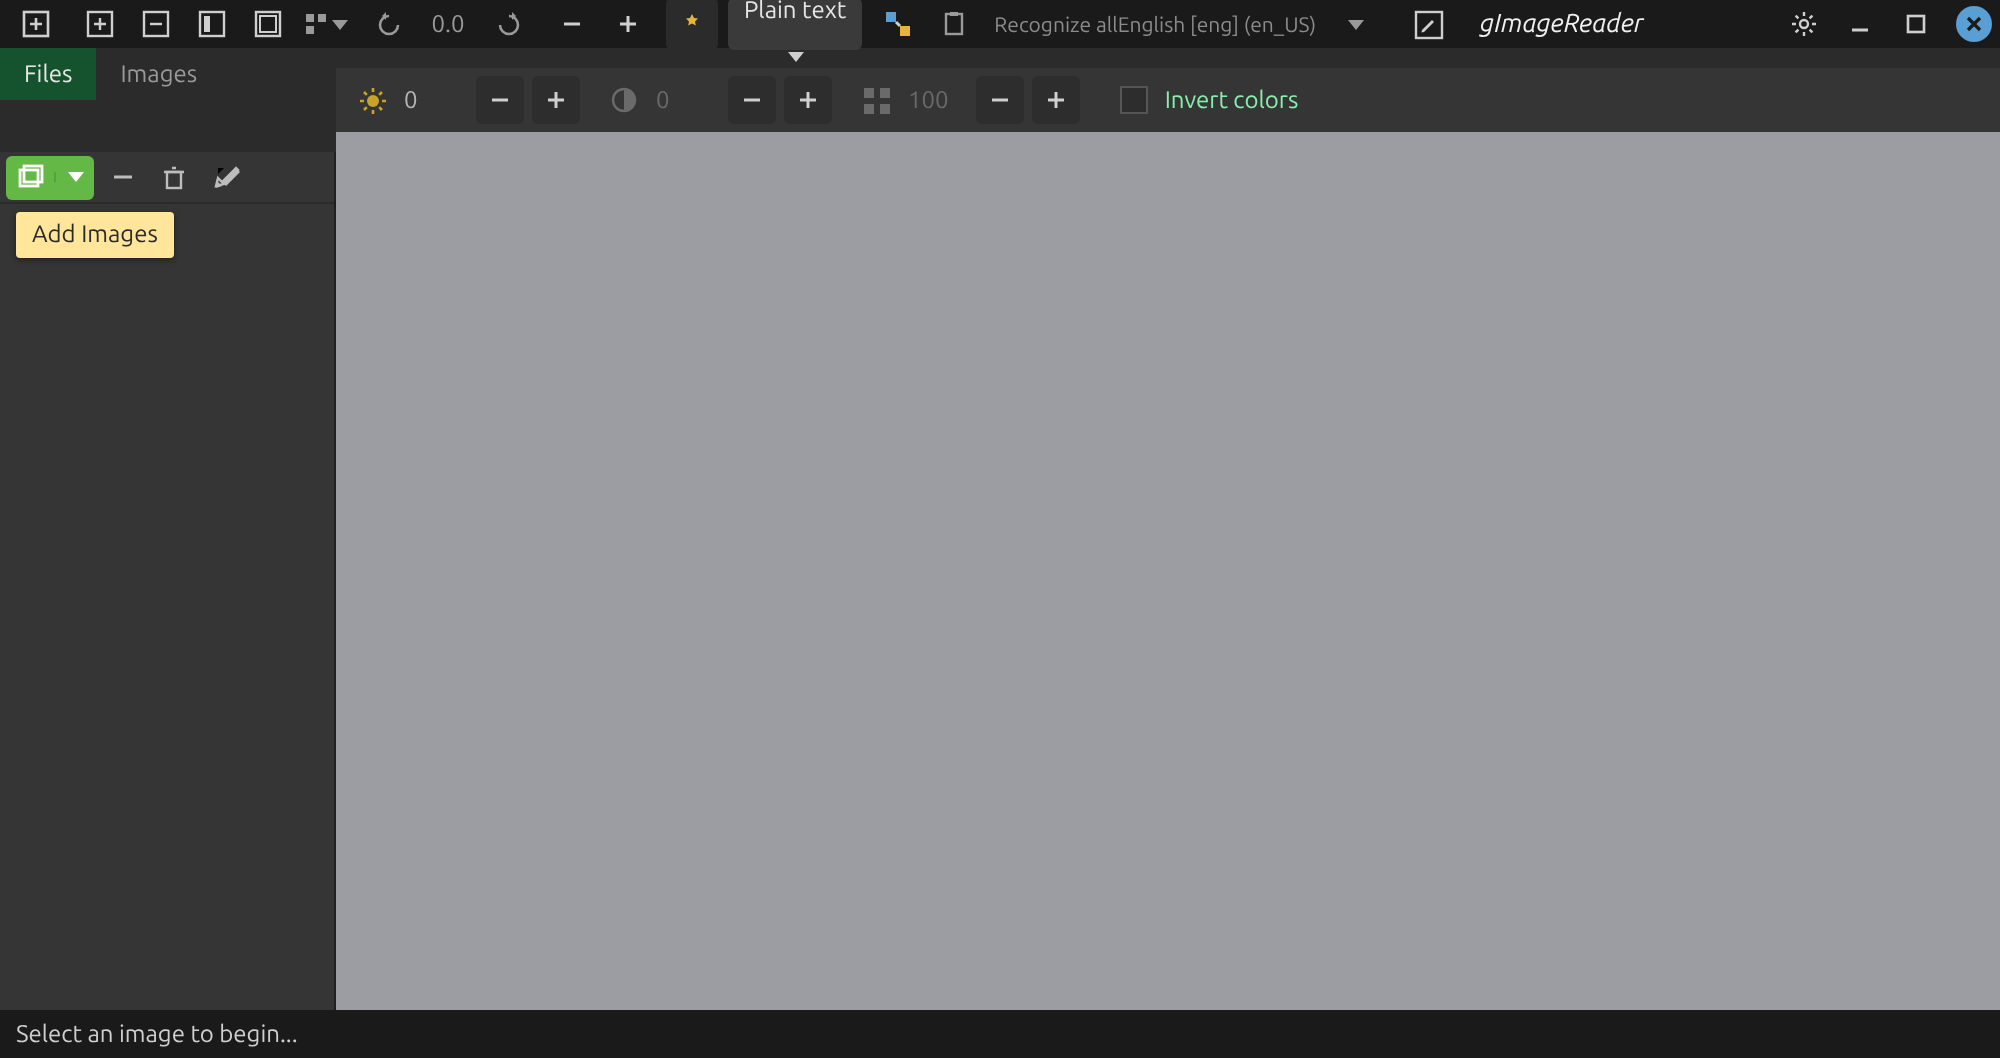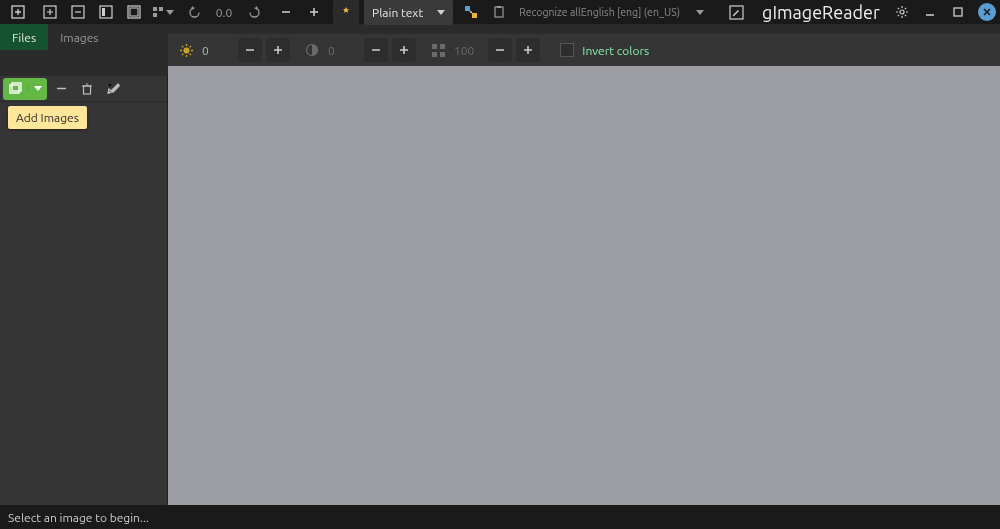--- a/index.html
+++ b/index.html
@@ -35,29 +35,30 @@
   .mode-dropdown {
     background: #3a3a3a;
     height: 26px;
     display: flex; align-items: center;
     padding: 0 8px;
     border-radius: 3px;
     color: #e6e6e6;
     margin: 0 4px;
     gap: 14px;
     cursor: pointer;
+    flex-direction: column;
   }
   .lang-group {
     display: flex; 
     line-height: 11px;
     font-size: 10.5px;
     color: #8c8c8c;
     padding: 0 6px;
   }
-  .app-title { color: #f0f0f0; font-size: 18px; margin-left: 12px; }
+  .app-title { color: #f0f0f0; font-size: 13px; margin-left: 12px; font-style: italic; }
   .spacer { flex: 1; }
   .win-close {
     width: 18px; height: 18px;
     border-radius: 50%;
     background: #5a9fd4;
     display:flex;align-items:center;justify-content:center;
     color:#1a1a1a;
     margin-left:6px;
     cursor:pointer;
   }

